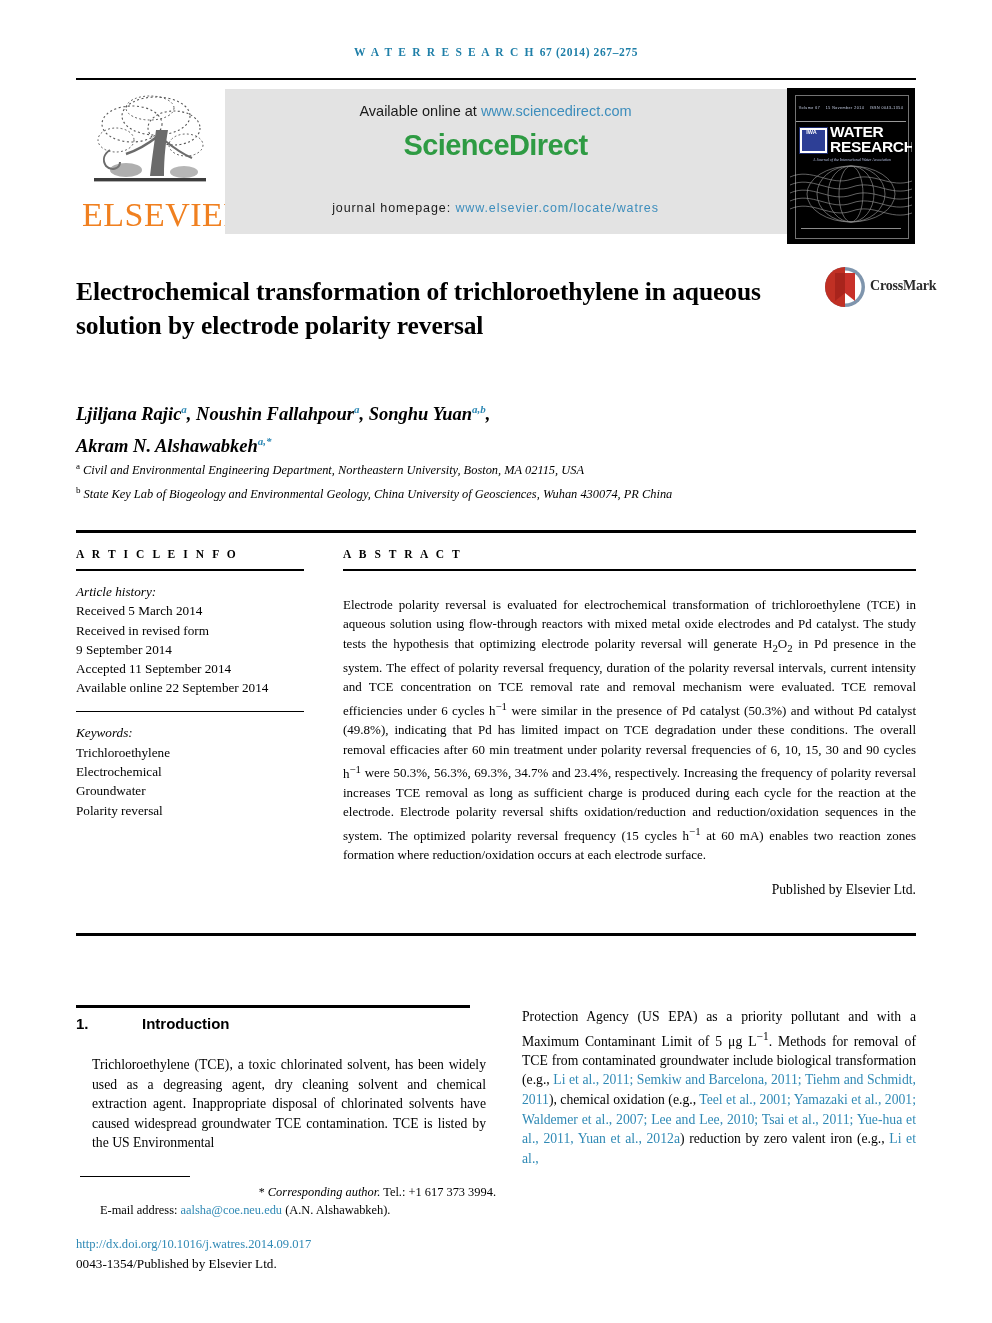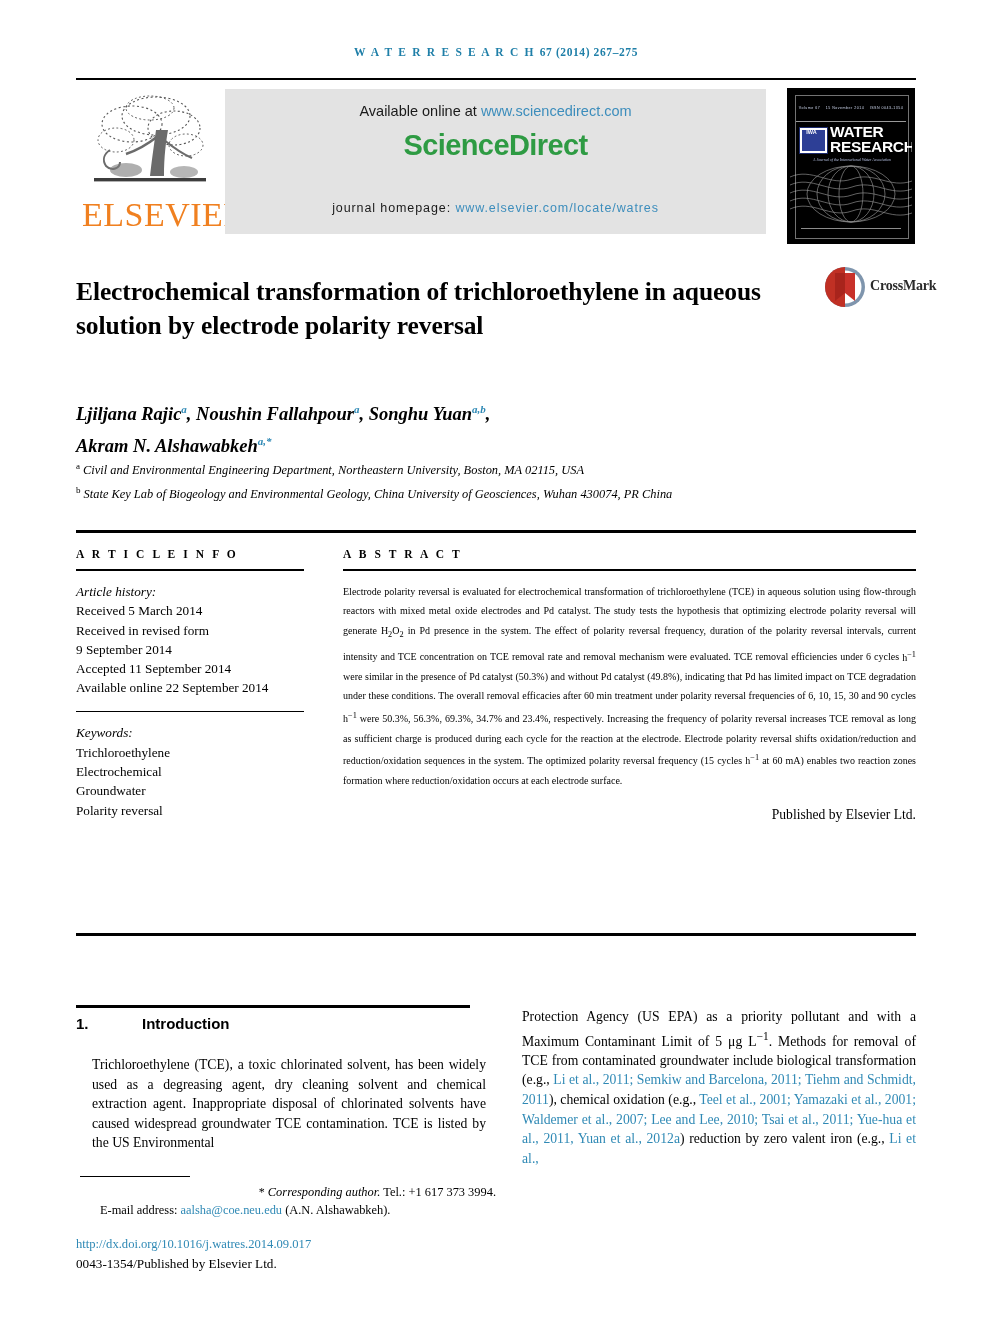--- a/index.html
+++ b/index.html
@@ -46,20 +46,21 @@
     height: 162px;
     border-top: 2px solid #000;
   }
   .sd-banner {
     position: absolute;
     left: 149px; top: 9px;
     width: 541px;
     height: 145px;
     background: #e3e3e3;
     text-align: center;
+    padding-left: 24px;
   }
   .sd-avail {
     position: absolute;
     left: 0; top: 14px;
     width: 541px;
     font-family: "Liberation Sans", sans-serif;
     font-size: 14.5px;
     color: #1a1a1a;
   }
   .sd-avail .lnk { color: #3c8dbc; }
@@ -278,22 +279,22 @@
   }
   .info-body .ital { font-style: italic; }
   .info-rule2 {
     margin-top: 13px;
     margin-bottom: 11px;
     height: 1.6px;
     background: #000;
     width: 228px;
   }
   .abs-body {
-    margin-top: 11px;
-    font-size: 10px;
+    margin-top: 24px;
+    font-size: 13px;
     line-height: 19.4px;
     text-align: justify;
     font-family: "Liberation Serif", serif;
   }
   .abs-pub {
     margin-top: 17px;
     text-align: right;
     font-size: 13.6px;
     font-family: "Liberation Serif", serif;
   }

